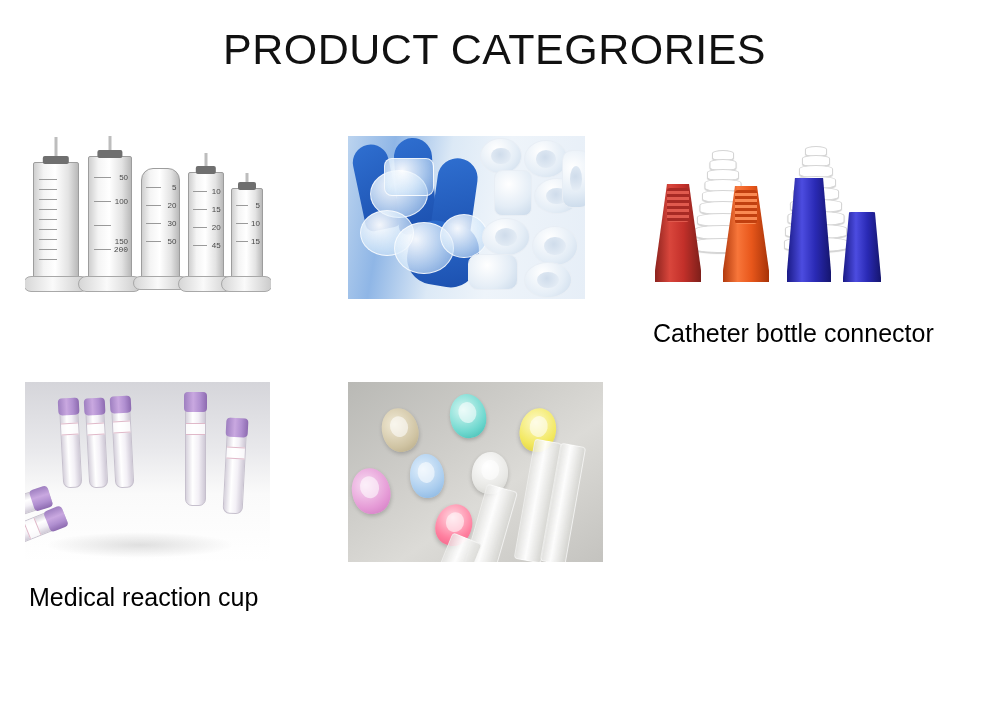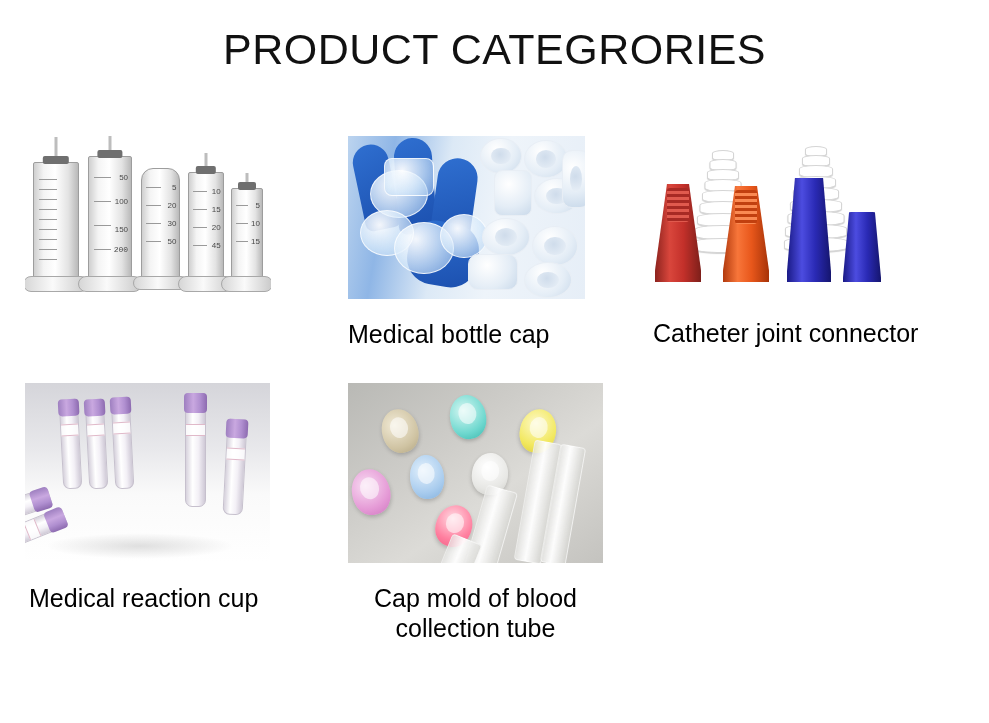--- a/index.html
+++ b/index.html
@@ -164,21 +164,21 @@
           <div class="syr" style="left:63px;width:42px;height:124px;">
             <div class="needle" style="top:-38px;height:38px;"></div>
             <div class="plunger-top"></div>
             <div class="flange"></div>
             <div class="tick" style="top:20px;"></div>
               <div class="tick" style="top:44px;"></div>
             <div class="tick" style="top:68px;"></div>
               <div class="tick" style="top:92px;"></div>
             <div class="num" style="top:16px;">50</div>
             <div class="num" style="top:40px;">100</div>
-            <div class="num" style="top:68px;">150</div>
+            <div class="num" style="top:80px;">150</div>
             <div class="num" style="top:88px;font-family:Liberation Mono, monospace;">200</div>
           </div>
           <div class="syr" style="left:116px;width:37px;height:112px;border-radius:12px 12px 3px 3px;">
             <div class="flange" style="bottom:-9px;left:-9px;right:-9px;height:12px;"></div>
             <div class="tick" style="top:18px;"></div>
               <div class="tick" style="top:36px;"></div>
             <div class="tick" style="top:54px;"></div>
               <div class="tick" style="top:72px;"></div>
             <div class="num" style="top:14px;">5</div>
             <div class="num" style="top:32px;">20</div>
@@ -226,21 +226,20 @@
           <div class="whitecap ring" style="left:132px;top:2px;width:40px;height:34px;"></div>
           <div class="whitecap ring" style="left:176px;top:4px;width:42px;height:36px;"></div>
           <div class="whitecap" style="left:146px;top:34px;width:36px;height:44px;border-radius:8px;"></div>
           <div class="whitecap ring" style="left:186px;top:42px;width:44px;height:34px;"></div>
           <div class="whitecap ring" style="left:134px;top:82px;width:46px;height:36px;"></div>
           <div class="whitecap ring" style="left:184px;top:90px;width:44px;height:38px;"></div>
           <div class="whitecap" style="left:120px;top:118px;width:48px;height:34px;border-radius:10px;"></div>
           <div class="whitecap ring" style="left:176px;top:126px;width:46px;height:34px;"></div>
           <div class="whitecap ring" style="left:214px;top:14px;width:26px;height:56px;border-radius:10px;"></div>
         </div>
-        <div class="caption" style="margin-top:20px;">Medical bottle cap</div>
       </div>
 
       <div class="cell c3">
         <div class="thumb ph-cath">
           <div class="ribcone" style="left:48px;top:14px;width:60px;height:96px;">
             <i style="top:0px;width:20px;height:9px;"></i>
             <i style="top:9px;width:25px;height:10px;"></i>
             <i style="top:19px;width:30px;height:10px;"></i>
             <i style="top:29px;width:35px;height:11px;"></i>
             <i style="top:40px;width:40px;height:11px;"></i>
@@ -274,21 +273,21 @@
           </div>
           <div class="cone" style="left:142px;top:42px;width:44px;height:104px;">
             <div class="body" style="background:linear-gradient(90deg,#1a1a86,#4c4ce0 34%,#2a2ab5 64%,#15156e);
                  clip-path:polygon(18% 0,82% 0,100% 90%,100% 100%,0 100%,0 90%);border-radius:8px 8px 0 0;"></div>
           </div>
           <div class="cone" style="left:198px;top:76px;width:38px;height:70px;">
             <div class="body" style="background:linear-gradient(90deg,#1a1a86,#4c4ce0 34%,#2a2ab5 64%,#15156e);
                  clip-path:polygon(16% 0,84% 0,100% 94%,100% 100%,0 100%,0 94%);border-radius:8px 8px 0 0;"></div>
           </div>
         </div>
-        <div class="caption" style="margin-top:22px;margin-left:8px;">Catheter joint connector</div>
+        <div class="caption" style="margin-top:22px;margin-left:8px;">Catheter bottle connector</div>
       </div>
     </div>
 
     <div class="row row2">
 
       <div class="cell c1">
         <div class="thumb ph-react">
           <div class="tube" style="left:36px;top:16px;width:17px;height:88px;transform:rotate(-3deg);">
             <div class="cap"></div>
               <div class="lbl" style="top:24px;"></div>
@@ -339,20 +338,18 @@
                background:radial-gradient(circle at 40% 34%,#e2f0fc,#a9ccee 62%,#83b1de);"></div>
           <div class="bcap" style="left:124px;top:70px;width:36px;height:42px;transform:rotate(6deg);
                background:radial-gradient(circle at 40% 34%,#ffffff,#e7e7e4 62%,#cbcbc6);"></div>
           <div class="bcap" style="left:88px;top:122px;width:36px;height:42px;transform:rotate(20deg);
                background:radial-gradient(circle at 40% 34%,#ffd9e2,#ff7f9f 60%,#ef5c83);"></div>
           <div class="btube" style="left:176px;top:58px;width:26px;height:120px;transform:rotate(10deg);"></div>
           <div class="btube" style="left:202px;top:62px;width:24px;height:118px;transform:rotate(10deg);"></div>
           <div class="btube" style="left:126px;top:104px;width:30px;height:90px;transform:rotate(16deg);"></div>
           <div class="btube" style="left:92px;top:154px;width:30px;height:60px;transform:rotate(22deg);"></div>
         </div>
-        <div class="caption" style="margin-top:20px;text-align:center;width:255px;">Cap mold of blood
-collection tube</div>
       </div>
 
     </div>
 
   </div>
 </div>
 
 </body></html>

